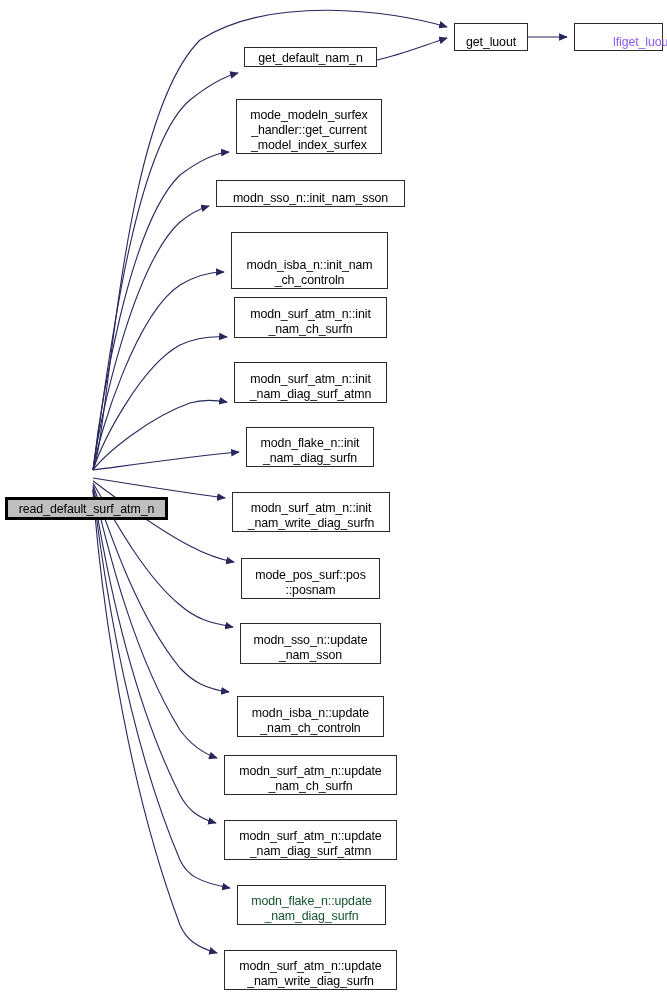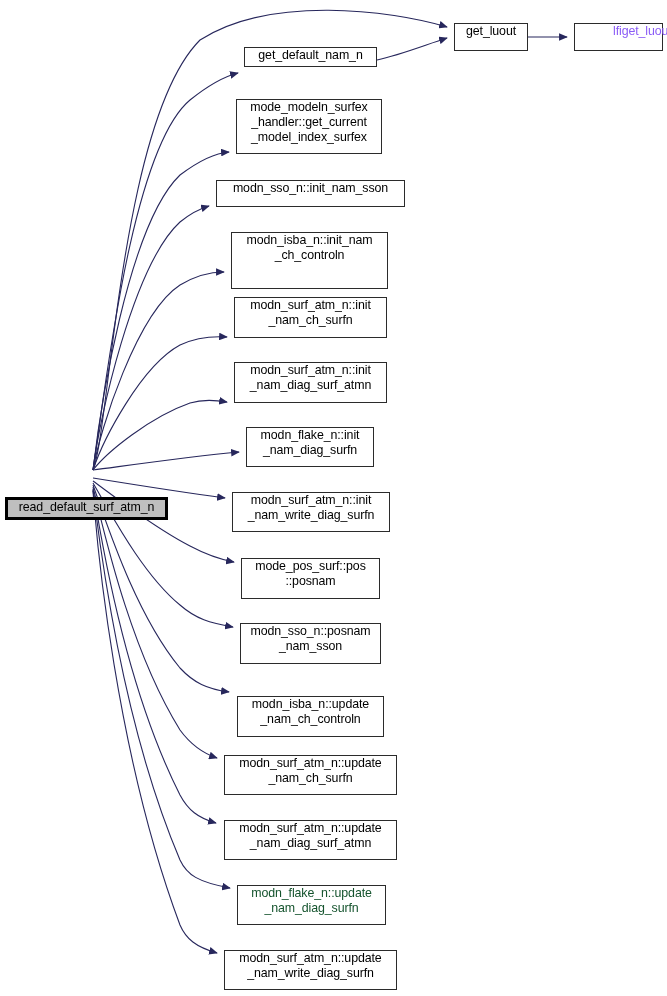--- a/index.html
+++ b/index.html
@@ -30,21 +30,21 @@
     height: 996px;
     pointer-events: none;
   }
   .node {
     position: absolute;
     box-sizing: border-box;
     border: 1px solid #2b2b2b;
     background: #ffffff;
     color: #000000;
     display: flex;
-    align-items: flex-start;
+    align-items: flex-end;
     justify-content: center;
     text-align: center;
     line-height: 15px;
     font-size: 12.4px;
     white-space: pre;
     letter-spacing: -0.1px;
   }
   .node.root {
     background: #bfbfbf;
     border: 3px solid #8b5cf6;
@@ -102,21 +102,21 @@
       <div class="node" style="left: 234px; top: 297px; width: 153px; height: 41px; background: rgb(255, 255, 255); border-color: rgb(43, 43, 43); color: rgb(0, 0, 0);"><span class="node-label">modn_surf_atm_n::init
 _nam_ch_surfn</span></div>
       <div class="node" style="left: 234px; top: 362px; width: 153px; height: 41px; background: rgb(255, 255, 255); border-color: rgb(43, 43, 43); color: rgb(0, 0, 0);"><span class="node-label">modn_surf_atm_n::init
 _nam_diag_surf_atmn</span></div>
       <div class="node" style="left: 246px; top: 427px; width: 128px; height: 40px; background: rgb(255, 255, 255); border-color: rgb(43, 43, 43); color: rgb(0, 0, 0);"><span class="node-label">modn_flake_n::init
 _nam_diag_surfn</span></div>
       <div class="node" style="left: 232px; top: 492px; width: 158px; height: 40px; background: rgb(255, 255, 255); border-color: rgb(43, 43, 43); color: rgb(0, 0, 0);"><span class="node-label">modn_surf_atm_n::init
 _nam_write_diag_surfn</span></div>
       <div class="node" style="left: 241px; top: 558px; width: 139px; height: 41px; background: rgb(255, 255, 255); border-color: rgb(43, 43, 43); color: rgb(0, 0, 0);"><span class="node-label">mode_pos_surf::pos
 ::posnam</span></div>
-      <div class="node" style="left: 240px; top: 623px; width: 141px; height: 41px; background: rgb(255, 255, 255); border-color: rgb(43, 43, 43); color: rgb(0, 0, 0);"><span class="node-label">modn_sso_n::posnam
+      <div class="node" style="left: 240px; top: 623px; width: 141px; height: 41px; background: rgb(255, 255, 255); border-color: rgb(43, 43, 43); color: rgb(0, 0, 0);"><span class="node-label">modn_sso_n::update
 _nam_sson</span></div>
       <div class="node" style="left: 237px; top: 696px; width: 147px; height: 41px; background: rgb(255, 255, 255); border-color: rgb(43, 43, 43); color: rgb(0, 0, 0);"><span class="node-label">modn_isba_n::update
 _nam_ch_controln</span></div>
       <div class="node" style="left: 224px; top: 755px; width: 173px; height: 40px; background: rgb(255, 255, 255); border-color: rgb(43, 43, 43); color: rgb(0, 0, 0);"><span class="node-label">modn_surf_atm_n::update
 _nam_ch_surfn</span></div>
       <div class="node" style="left: 224px; top: 820px; width: 173px; height: 40px; background: rgb(255, 255, 255); border-color: rgb(43, 43, 43); color: rgb(0, 0, 0);"><span class="node-label">modn_surf_atm_n::update
 _nam_diag_surf_atmn</span></div>
       <div class="node" style="left: 237px; top: 885px; width: 149px; height: 40px; background: rgb(255, 255, 255); border-color: rgb(43, 43, 43); color: #14532d;"><span class="node-label">modn_flake_n::update
 _nam_diag_surfn</span></div>
       <div class="node" style="left: 224px; top: 950px; width: 173px; height: 40px; background: rgb(255, 255, 255); border-color: rgb(43, 43, 43); color: rgb(0, 0, 0);"><span class="node-label">modn_surf_atm_n::update

